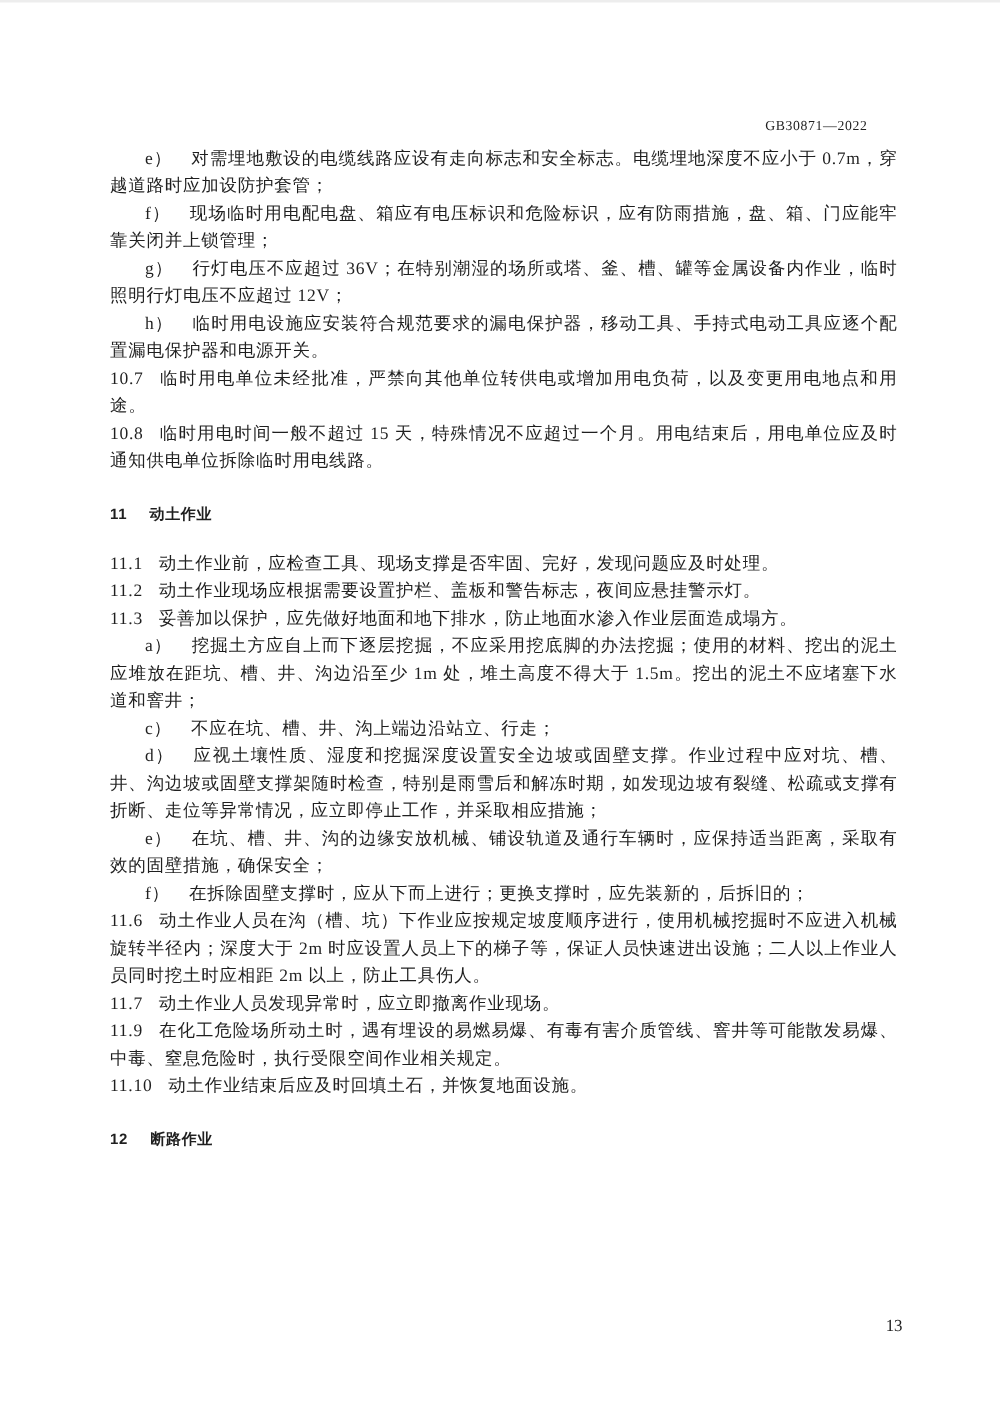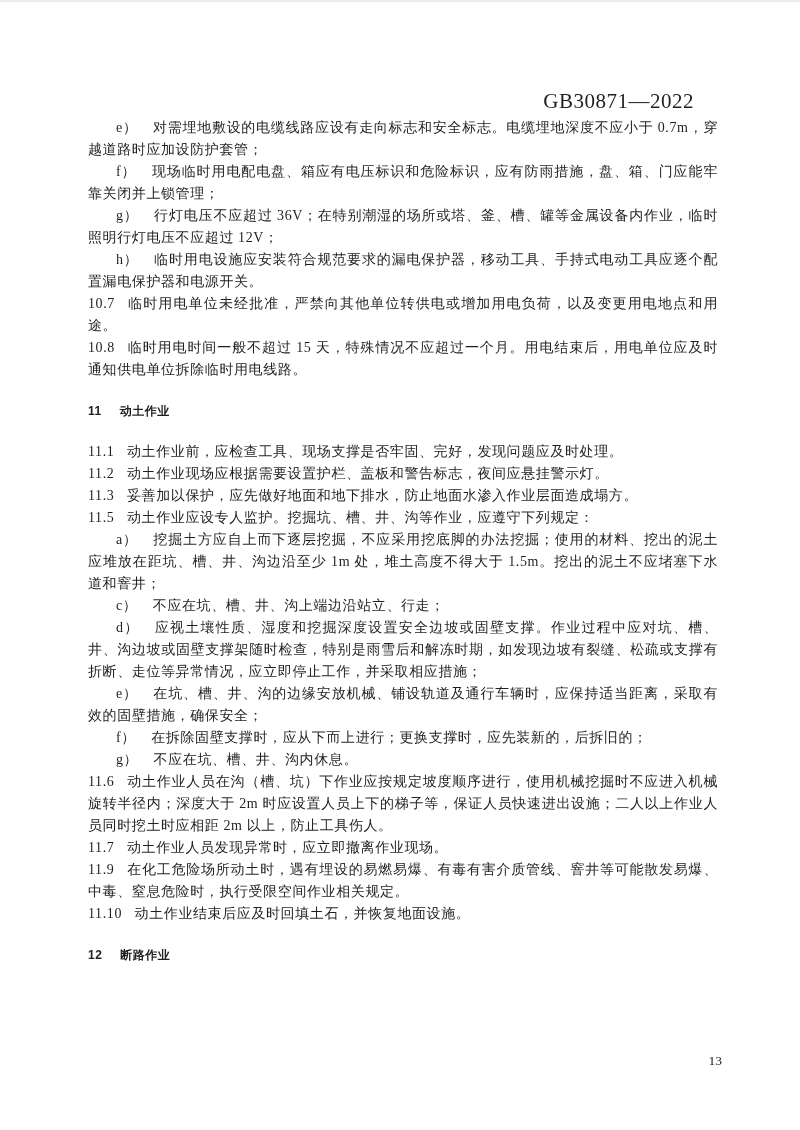--- a/index.html
+++ b/index.html
@@ -17,21 +17,21 @@
   .page-inner {
     position: absolute;
     left: 88px;
     top: 0;
     width: 630px;
   }
   .doc-header {
     margin-top: 90px;
     text-align: right;
     padding-right: 24px;
-    font-size: 21px;
+    font-size: 11px;
     letter-spacing: 0.5px;
     line-height: 18px;
     font-family: "Liberation Serif", "DejaVu Serif", serif;
   }
   .content { margin-top: 7px; }
   p.para {
     margin: 0;
     font-size: 14px;
     line-height: 22px;
     text-align: justify;
@@ -84,34 +84,32 @@
 
     <p class="para heading"><span class="lbl">11</span><span>动土作业</span></p>
 
     <p class="para clause"><span class="lbl">11.1</span><span>动土作业前，应检查工具、现场支撑是否牢固、完好，发现问题应及时处理。</span></p>
 
     <p class="para clause"><span class="lbl">11.2</span><span>动土作业现场应根据需要设置护栏、盖板和警告标志，夜间应悬挂警示灯。</span></p>
 
     <p class="para clause"><span class="lbl">11.3</span><span>妥善加以保护，应先做好地面和地下排水，防止地面水渗入作业层面造成塌方。</span></p>
 
 
-    <p class="para clause"><span class="lbl">11.5</span><span>动土作业应设专人监护。挖掘坑、槽、井、沟等作业，应遵守下列规定：</span></p>
 
     <p class="para lettered"><span class="lbl">a）</span><span>挖掘土方应自上而下逐层挖掘，不应采用挖底脚的办法挖掘；使用的材料、挖出的泥土应堆放在距坑、槽、井、沟边沿至少 1m 处，堆土高度不得大于 1.5m。挖出的泥土不应堵塞下水道和窨井；</span></p>
 
 
     <p class="para lettered"><span class="lbl">c）</span><span>不应在坑、槽、井、沟上端边沿站立、行走；</span></p>
 
     <p class="para lettered"><span class="lbl">d）</span><span>应视土壤性质、湿度和挖掘深度设置安全边坡或固壁支撑。作业过程中应对坑、槽、井、沟边坡或固壁支撑架随时检查，特别是雨雪后和解冻时期，如发现边坡有裂缝、松疏或支撑有折断、走位等异常情况，应立即停止工作，并采取相应措施；</span></p>
 
     <p class="para lettered"><span class="lbl">e）</span><span>在坑、槽、井、沟的边缘安放机械、铺设轨道及通行车辆时，应保持适当距离，采取有效的固壁措施，确保安全；</span></p>
 
     <p class="para lettered"><span class="lbl">f）</span><span>在拆除固壁支撑时，应从下而上进行；更换支撑时，应先装新的，后拆旧的；</span></p>
 
-    <p class="para lettered"><span class="lbl">g）</span><span>不应在坑、槽、井、沟内休息。</span></p>
 
     <p class="para clause"><span class="lbl">11.6</span><span>动土作业人员在沟（槽、坑）下作业应按规定坡度顺序进行，使用机械挖掘时不应进入机械旋转半径内；深度大于 2m 时应设置人员上下的梯子等，保证人员快速进出设施；二人以上作业人员同时挖土时应相距 2m 以上，防止工具伤人。</span></p>
 
     <p class="para clause"><span class="lbl">11.7</span><span>动土作业人员发现异常时，应立即撤离作业现场。</span></p>
 
 
     <p class="para clause"><span class="lbl">11.9</span><span>在化工危险场所动土时，遇有埋设的易燃易爆、有毒有害介质管线、窨井等可能散发易爆、中毒、窒息危险时，执行受限空间作业相关规定。</span></p>
 
     <p class="para clause"><span class="lbl">11.10</span><span>动土作业结束后应及时回填土石，并恢复地面设施。</span></p>
 

